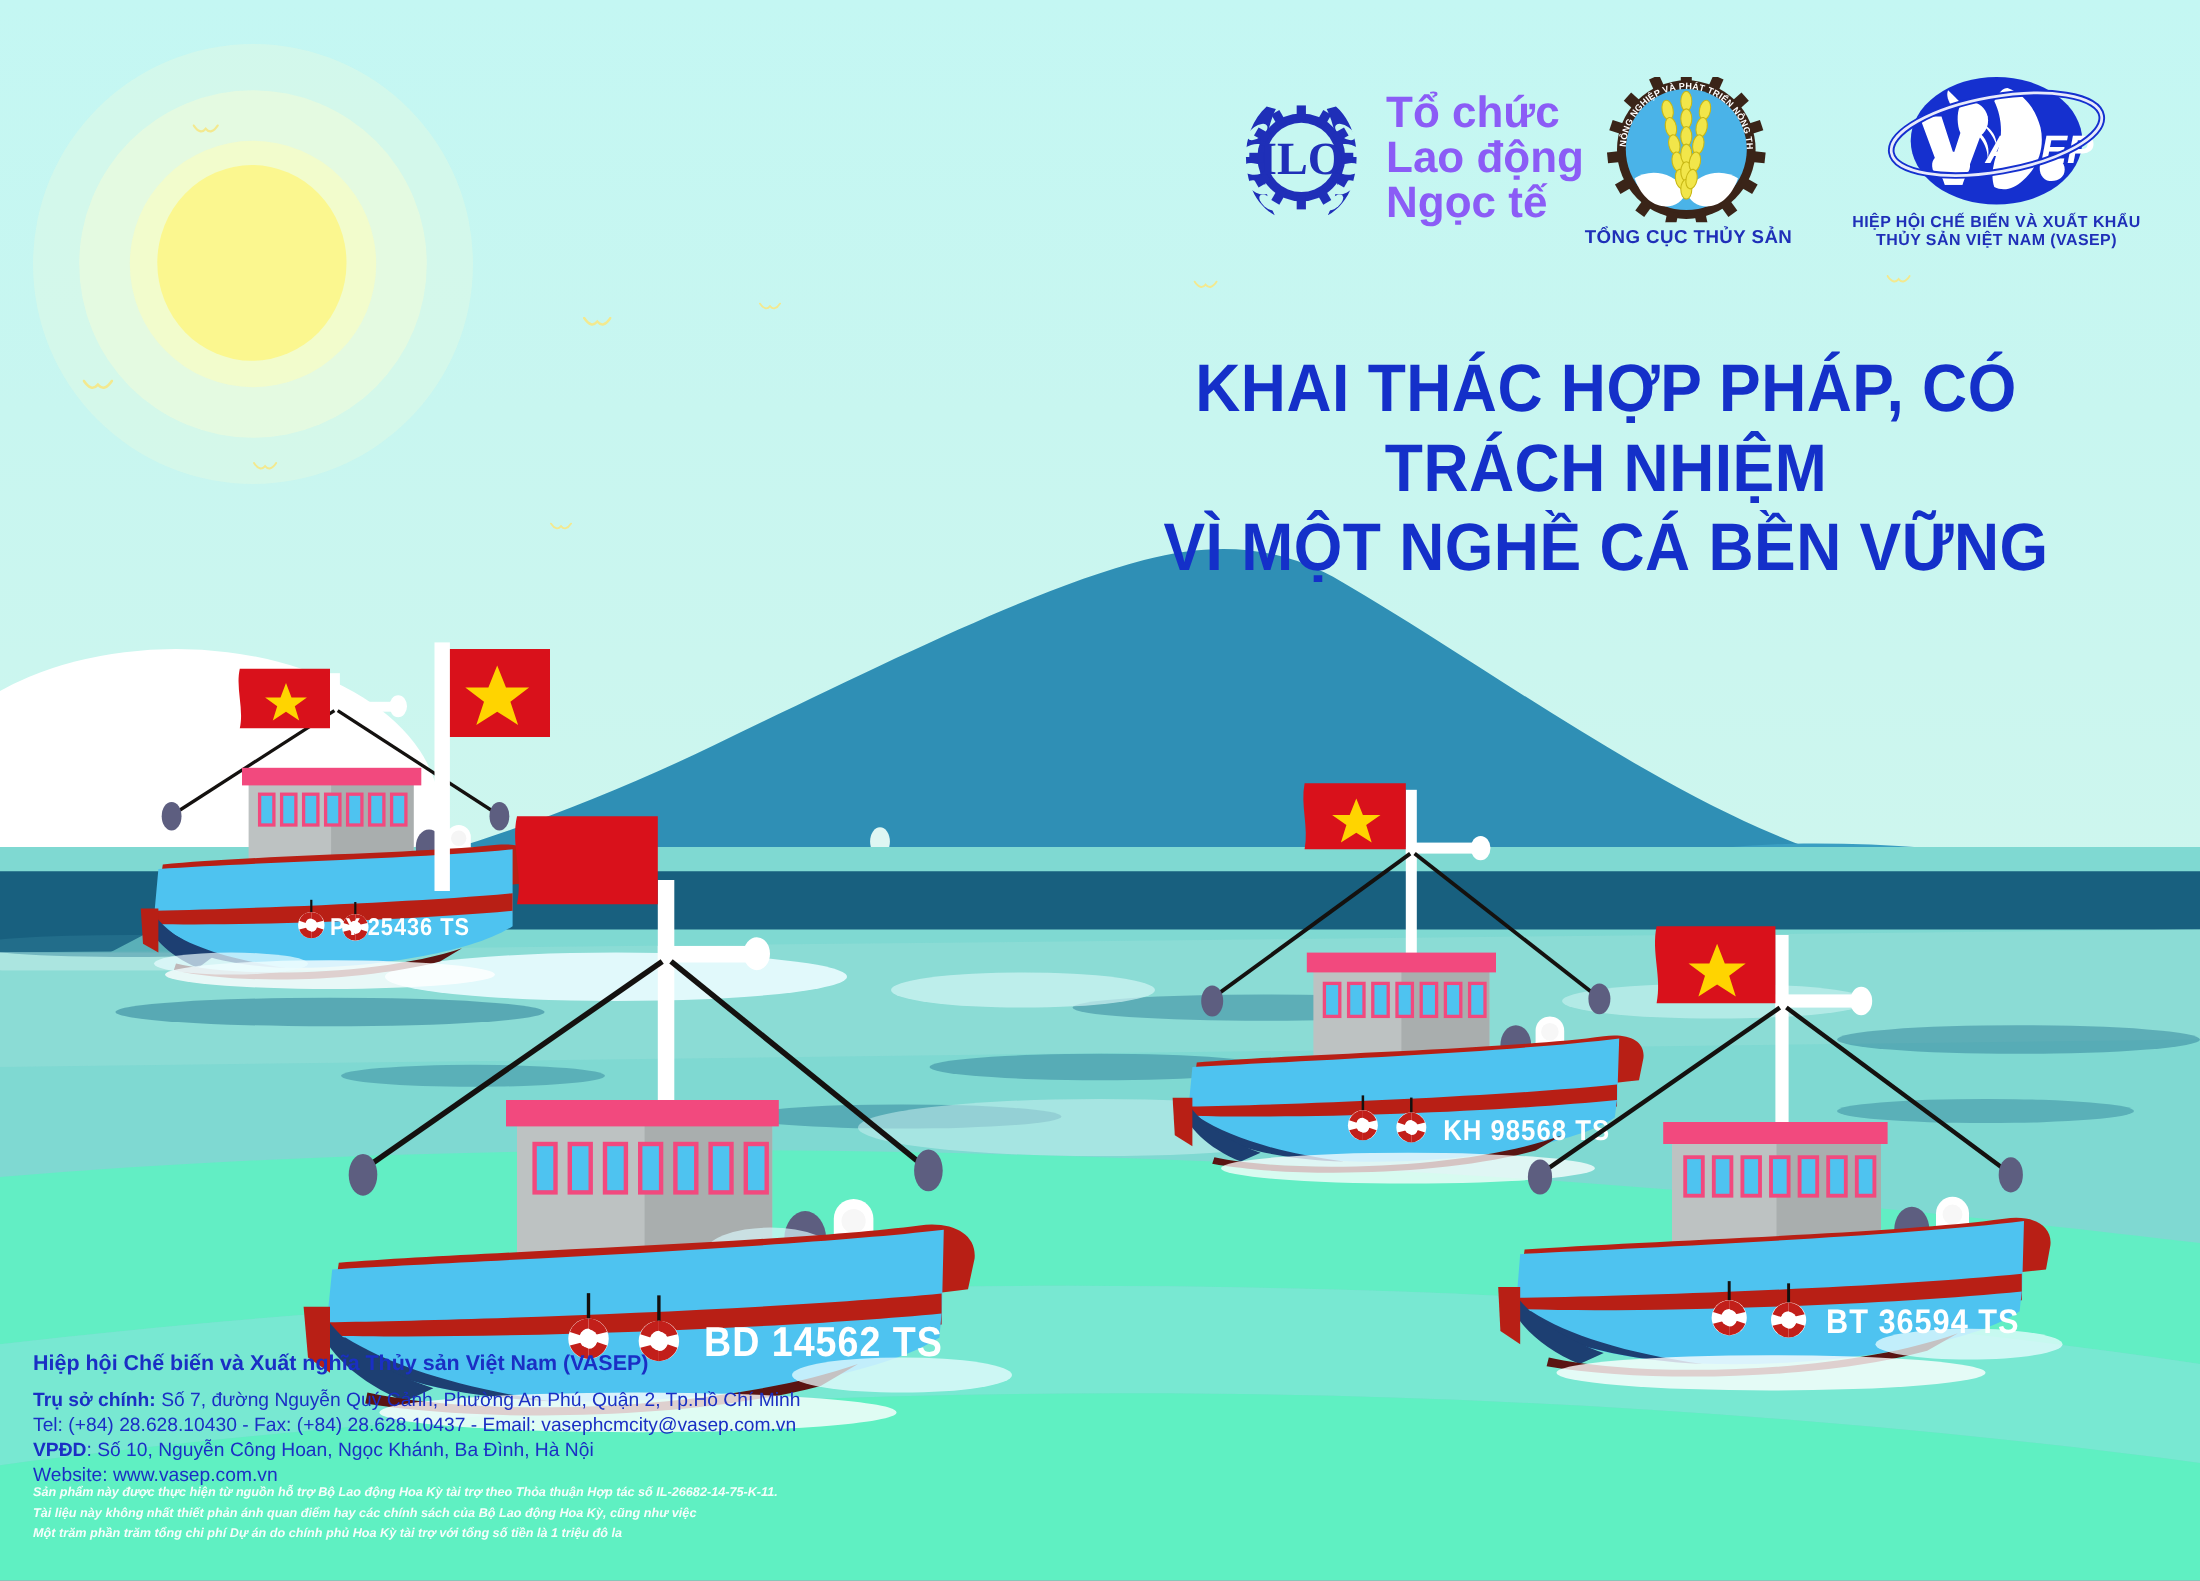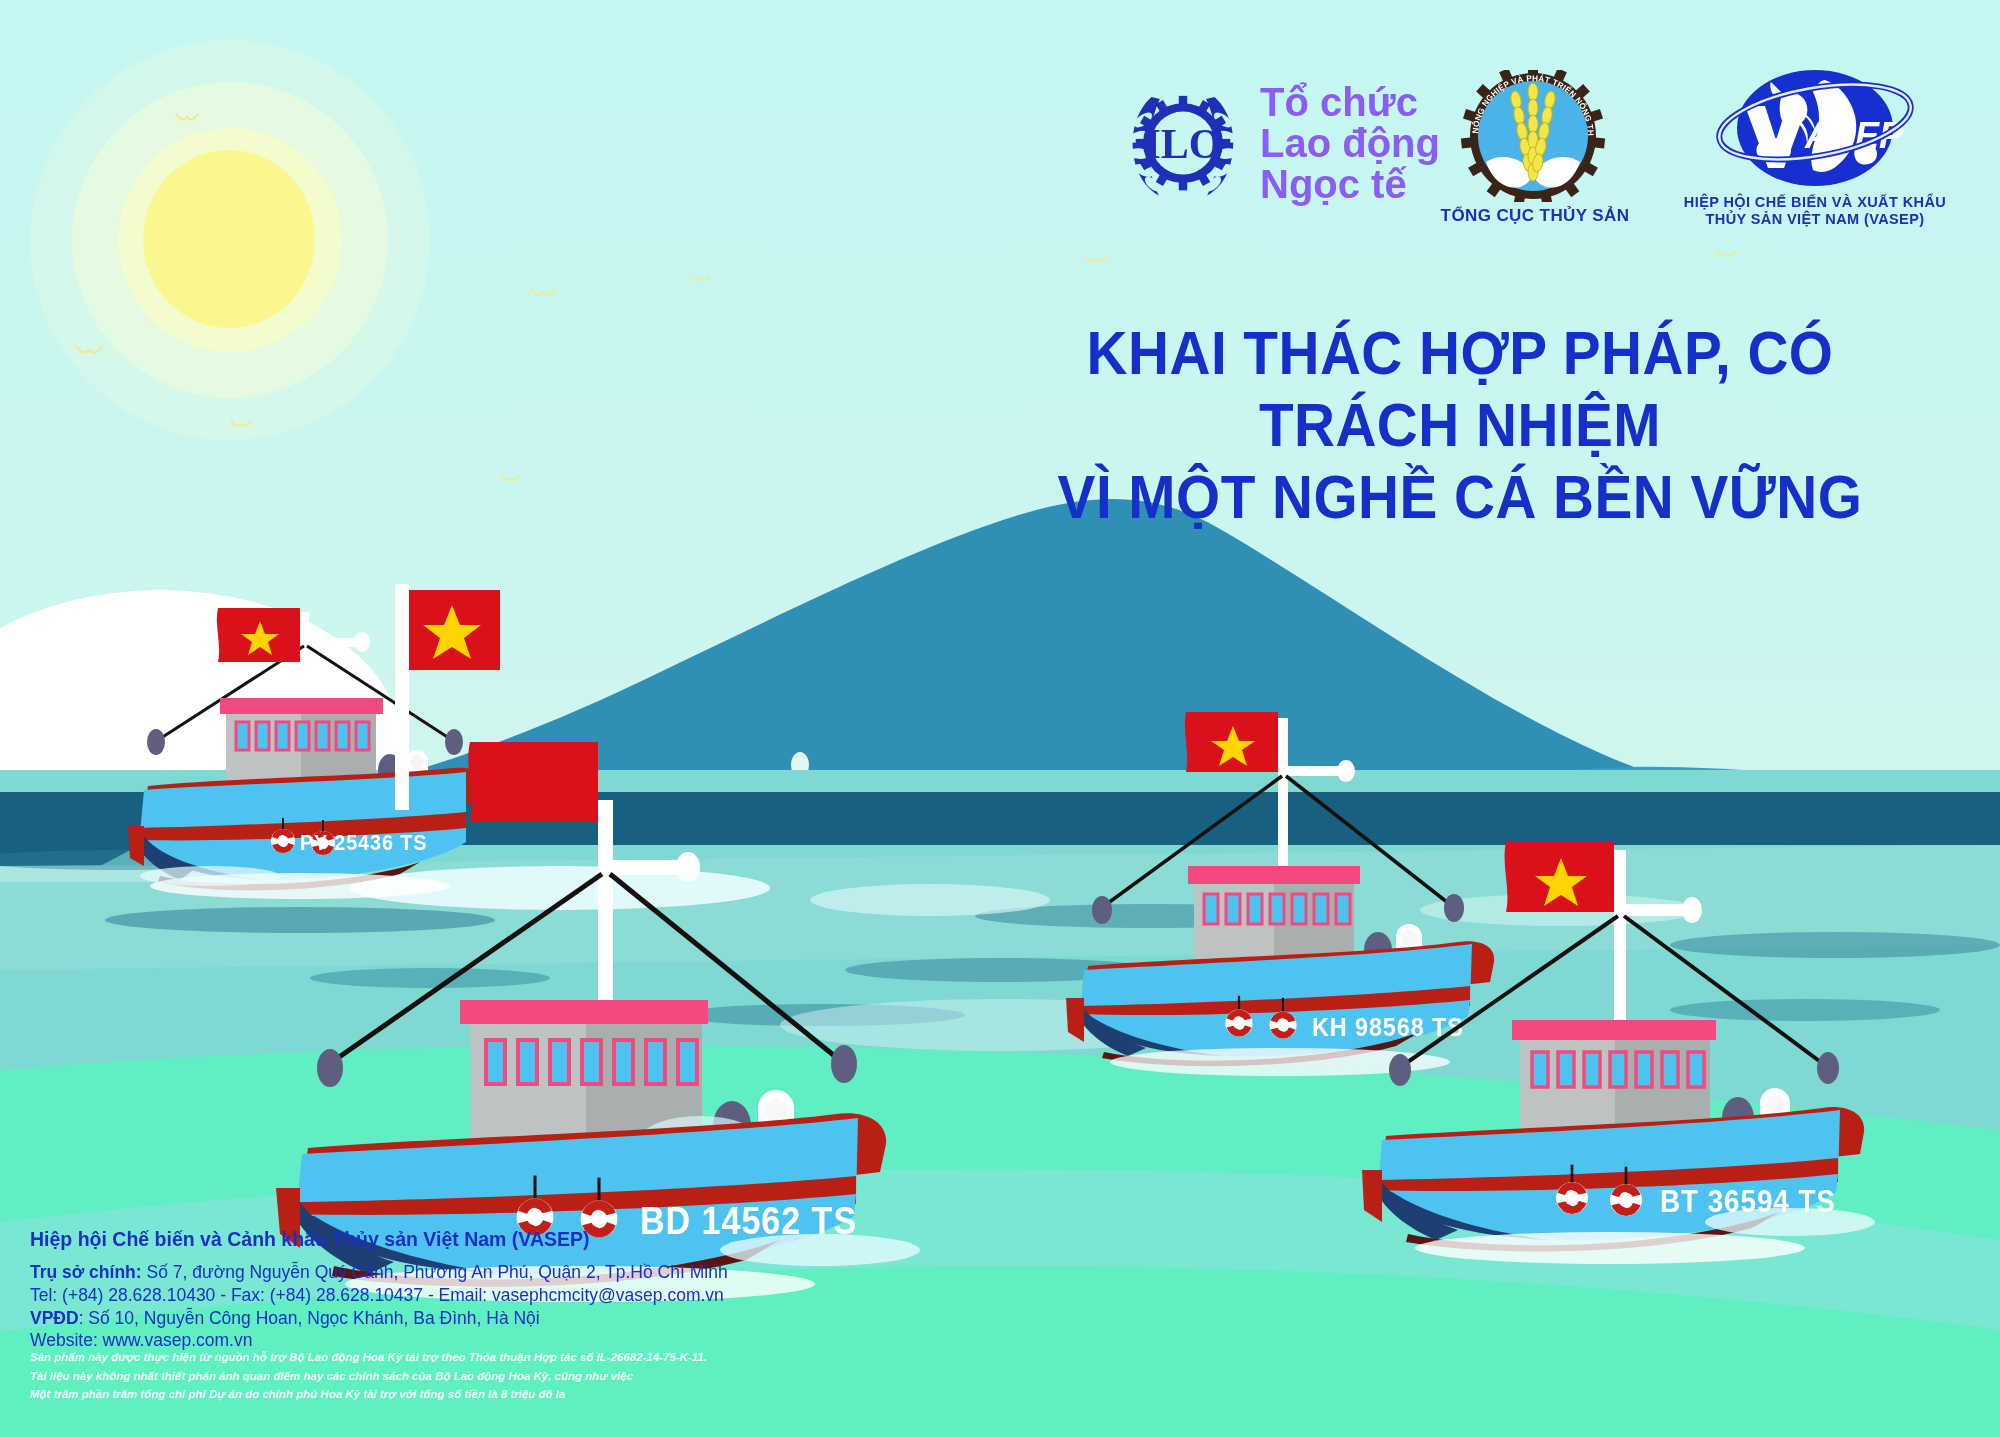--- a/index.html
+++ b/index.html
@@ -599,31 +599,31 @@
       <path d="M15 3 A12 12 0 0 1 26 11 L18 13 A5 5 0 0 0 15 9 Z" fill="#c21f1a"></path>
       <path d="M26 19 A12 12 0 0 1 15 27 L15 21 A5 5 0 0 0 20 17 Z" fill="#c21f1a"></path>
       <path d="M4 11 A12 12 0 0 1 15 3 L15 9 A5 5 0 0 0 10 13 Z" fill="#c21f1a"></path>
       <path d="M15 27 A12 12 0 0 1 4 19 L12 17 A5 5 0 0 0 15 21 Z" fill="#c21f1a"></path>
       <circle cx="15" cy="15" r="5.5" fill="#ffffff"></circle>
     </svg>
     <div class="boat-reg" style="left:360px; top:400px; font-size:38px;">BD 14562 TS</div>
   </div>
 
   <div class="footer-text">
-    <div class="ft-title">Hiệp hội Chế biến và Cảnh khẩu Thủy sản Việt Nam (VASEP)</div>
+    <div class="ft-title">Hiệp hội Chế biến và Xuất nghĩa Thủy sản Việt Nam (VASEP)</div>
     <div class="ft-line">
       <b>Trụ sở chính:</b>
       <span>Số 7, đường Nguyễn Quý Cảnh, Phường An Phú, Quận 2, Tp.Hồ Chí Minh</span>
     </div>
     <div class="ft-line">Tel: (+84) 28.628.10430 - Fax: (+84) 28.628.10437 - Email: vasephcmcity@vasep.com.vn</div>
     <div class="ft-line">
       <b>VPĐD</b><span>: Số 10, Nguyễn Công Hoan, Ngọc Khánh, Ba Đình, Hà Nội</span>
     </div>
     <div class="ft-line">Website: www.vasep.com.vn</div>
   </div>
 
   <div class="disclaimer">
     <div>Sản phẩm này được thực hiện từ nguồn hỗ trợ Bộ Lao động Hoa Kỳ tài trợ theo Thỏa thuận Hợp tác số IL-26682-14-75-K-11.</div>
     <div>Tài liệu này không nhất thiết phản ánh quan điểm hay các chính sách của Bộ Lao động Hoa Kỳ, cũng như việc</div>
-    <div>Một trăm phần trăm tổng chi phí Dự án do chính phủ Hoa Kỳ tài trợ với tổng số tiền là 8 triệu đô la</div>
+    <div>Một trăm phần trăm tổng chi phí Dự án do chính phủ Hoa Kỳ tài trợ với tổng số tiền là 1 triệu đô la</div>
   </div>
 
 </div>
 
 </body></html>

